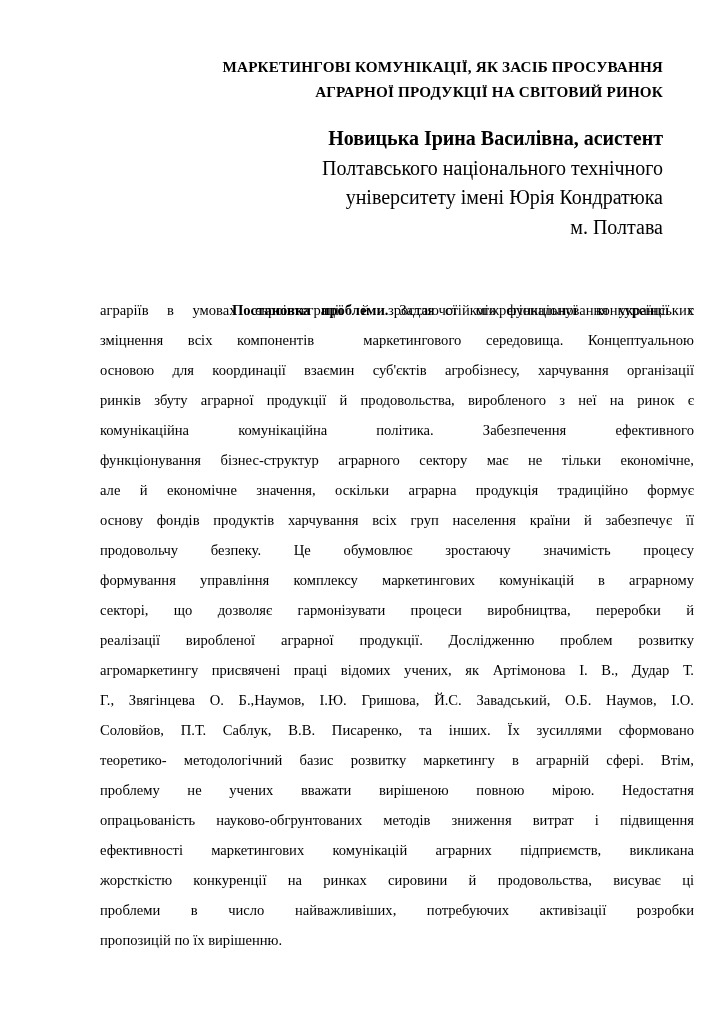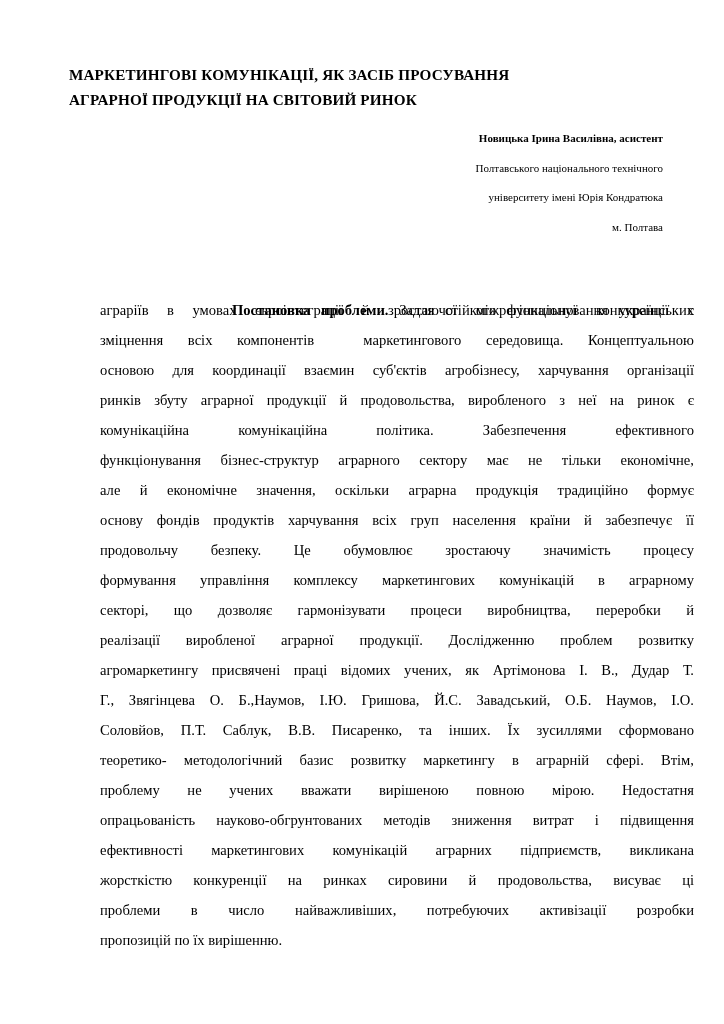--- a/index.html
+++ b/index.html
@@ -22,42 +22,42 @@
     width: 724px;
     height: 1024px;
     background: #ffffff;
     box-sizing: border-box;
   }
 
   
   .title-block {
     position: absolute;
     left: 69px;
-    top: 62px;
+    top: 54px;
     width: 594px;
-    text-align: left;
+    text-align: right;
   }
   .title-line {
     font-size: 15.2px;
     font-weight: bold;
     line-height: 25px;
     letter-spacing: 0.15px;
     white-space: nowrap;
   }
 
   
   .author-block {
     position: absolute;
     left: 69px;
     top: 124px;
     width: 594px;
     text-align: right;
   }
   .author-line {
-    font-size: 11px;
+    font-size: 20px;
     line-height: 29.5px;
     white-space: nowrap;
   }
   .author-line.is-bold {
     font-weight: bold;
   }
 
   
   .body-block {
     position: absolute;

